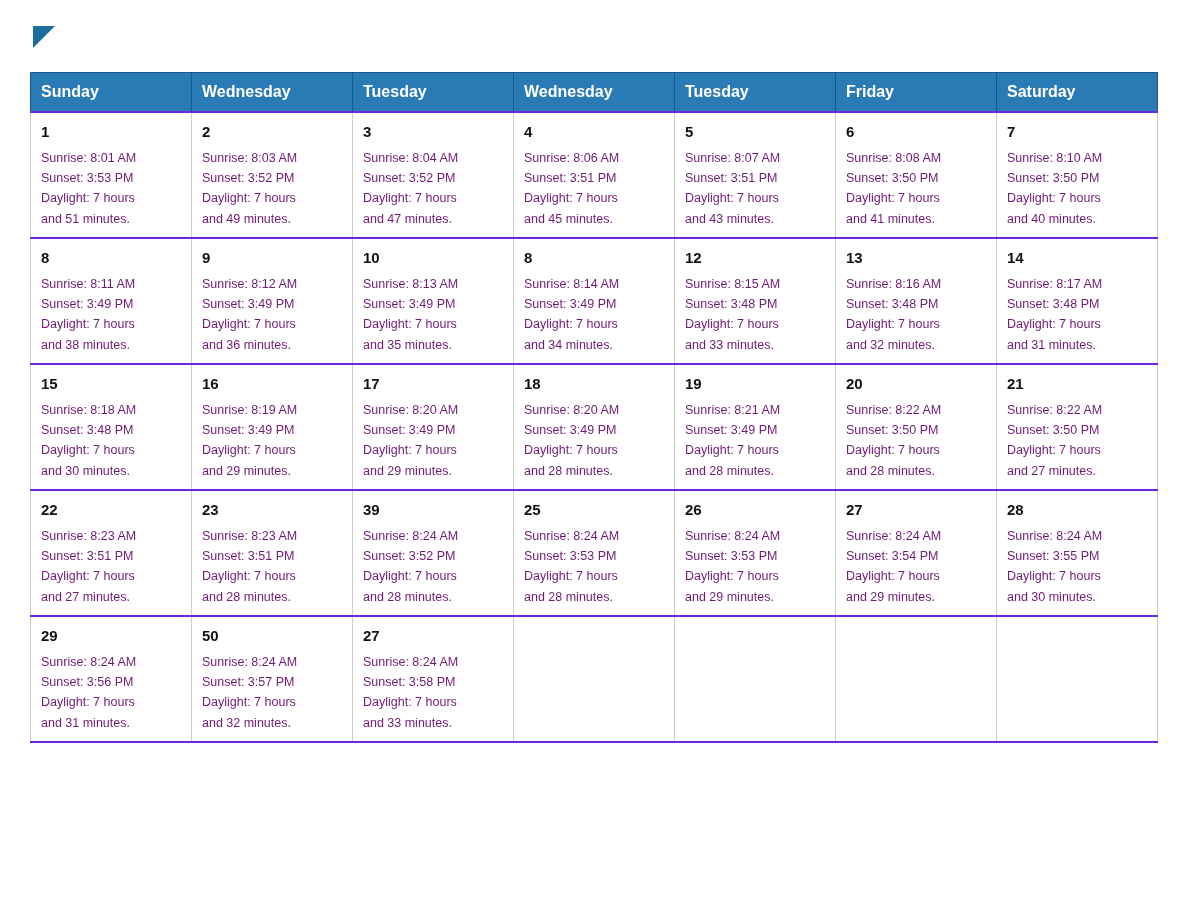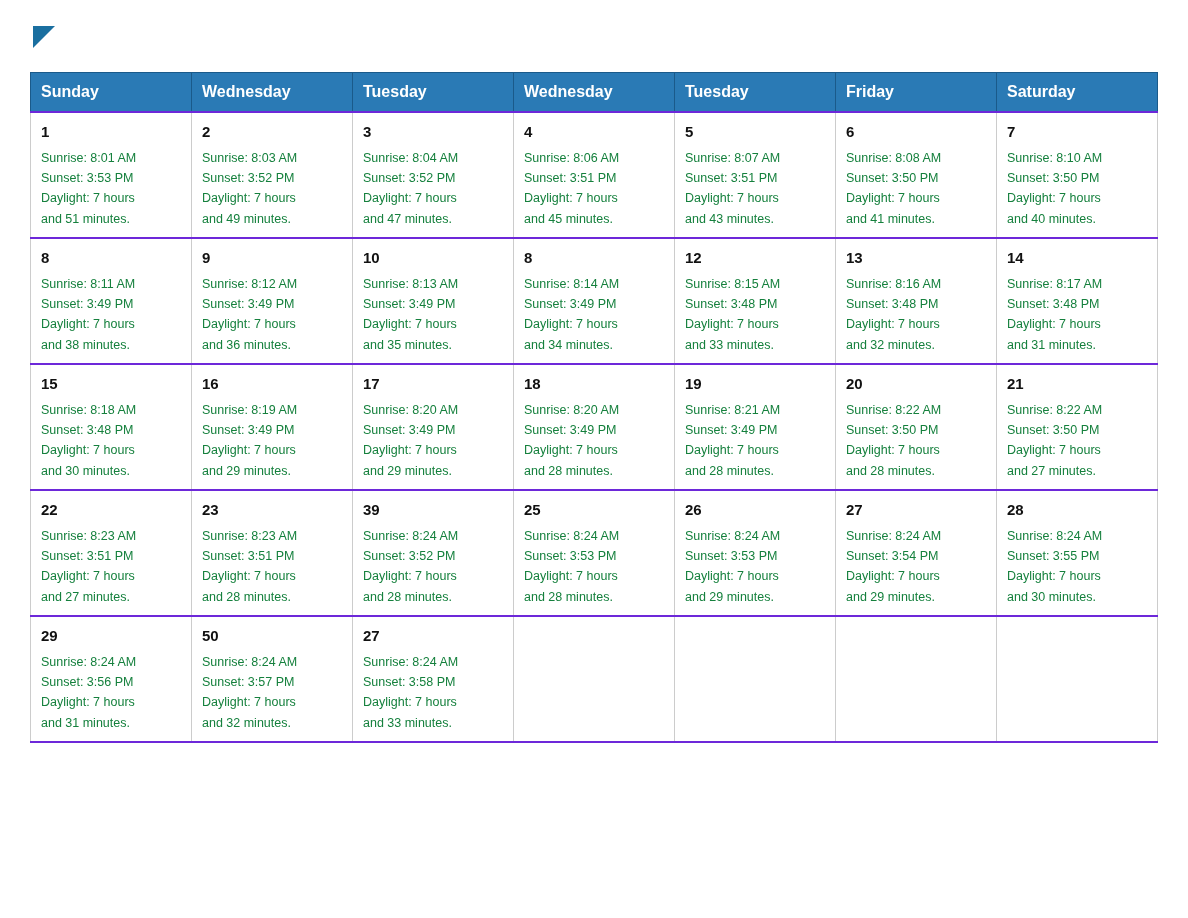--- a/index.html
+++ b/index.html
@@ -65,21 +65,21 @@
     }
     .calendar td .day-num {
       font-size: 15px;
       font-weight: bold;
       color: #111;
       display: block;
       margin-bottom: 4px;
     }
     .calendar td .day-info {
       font-size: 12.5px;
-      color: #15803d;
+      color: #701a75;
       line-height: 1.55;
     }
     .calendar tr {
       border-bottom: 2px solid #6d28d9;
     }
     .logo-text-general {
       font-size: 30px;
       font-weight: bold;
       color: #333;
     }

